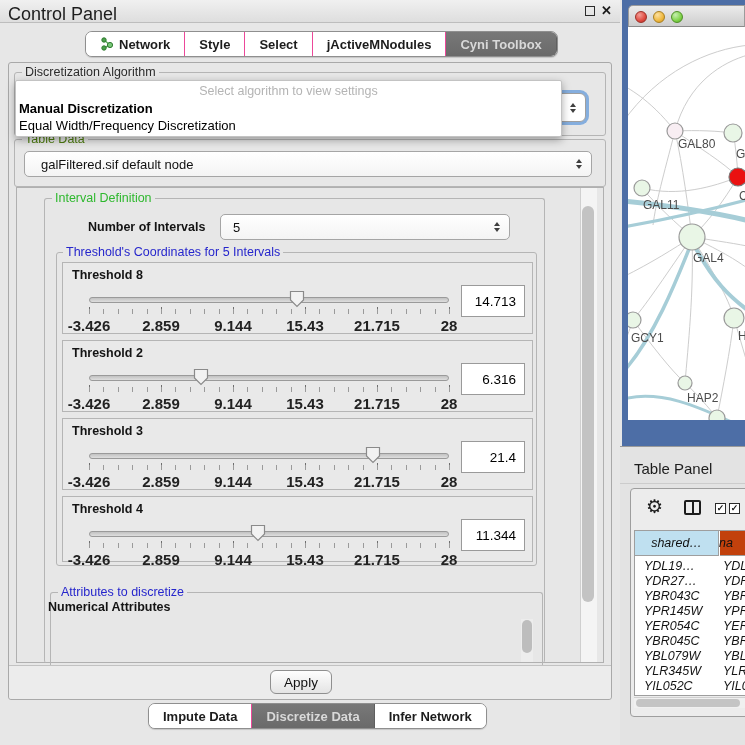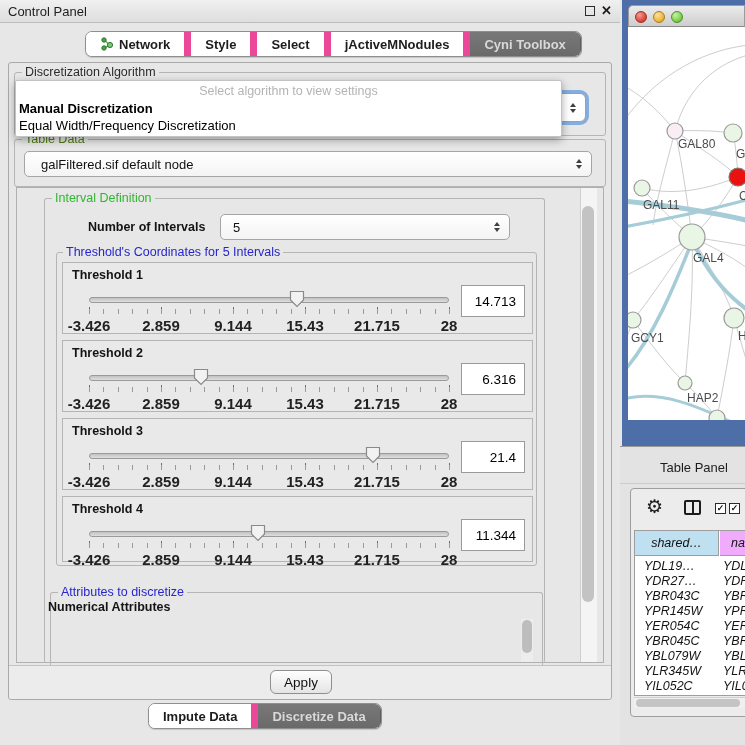--- a/index.html
+++ b/index.html
@@ -2,26 +2,26 @@
 <html><head>
 <meta charset="utf-8">
 <style>
   html,body{margin:0;padding:0;background:#e7e7e7;}
   *{box-sizing:border-box;font-family:"Liberation Sans",sans-serif;}
   #stage{position:relative;width:745px;height:745px;overflow:hidden;background:#e7e7e7;}
   .abs{position:absolute;}
   
   #cp{left:0;top:0;width:620px;height:745px;background:#e7e7e7;}
   #cp-titlebar{left:0;top:0;width:620px;height:23px;background:linear-gradient(#f0f0f0,#dedede);border-bottom:1px solid #bdbdbd;}
-  #cp-title{left:8px;top:4px;font-size:13px;color:#1d1d1d;}
+  #cp-title{left:8px;top:4px;font-size:18px;color:#1d1d1d;}
   .float-icon{left:585px;top:6px;width:10px;height:10px;border:1.5px solid #2b2b2b;background:transparent;}
   .close-icon{left:601px;top:3px;font-size:13px;font-weight:700;color:#1b1b1b;}
   
   .tabgroup{display:flex;border:1px solid #8f8f8f;border-radius:7px;overflow:hidden;background:#fff;height:26px;box-shadow:0 1px 1px rgba(0,0,0,.15);}
-  .tab{display:flex;align-items:center;justify-content:center;font-size:13px;font-weight:700;color:#1c1c1c;border-right:7px solid #ec4899;padding:0 14px;background:#fff;white-space:nowrap;}
+  .tab{display:flex;align-items:center;justify-content:center;font-size:13px;font-weight:700;color:#1c1c1c;border-right:1px solid #ec4899;padding:0 14px;background:#fff;white-space:nowrap;}
   .tab:last-child{border-right:none;}
   .tab.sel{background:linear-gradient(#787878,#6a6a6a);color:#d9d9d9;border-right:1px solid #5f5f5f;}
   #top-tabs{left:85px;top:31px;}
   #bottom-tabs{left:148px;top:703px;}
   .neticon{width:14px;height:14px;margin-right:5px;}
   
   #content{left:8px;top:62px;width:604px;height:638px;border:1px solid #a9a9a9;border-radius:3px;background:#e7e7e7;}
   .groupbox{border:1px solid #b5b5b5;border-radius:3px;}
   .grouptitle{font-size:12.5px;background:#e7e7e7;padding:0 3px;white-space:nowrap;}
   #algo-group{left:14px;top:72px;width:592px;height:64px;}
@@ -76,32 +76,32 @@
   #net-frame{left:622px;top:0;width:123px;height:446px;background:#4d6ea6;}
   #net-titlebar{left:628px;top:5px;width:117px;height:22px;background:linear-gradient(#ebebeb,#cdcdcd);border:1px solid #9b9b9b;border-bottom-color:#8a8a8a;border-radius:5px 0 0 0;}
   .light{position:absolute;top:11px;width:12px;height:12px;border-radius:50%;}
   #light-red{left:635px;background:radial-gradient(circle at 35% 30%,#f29d96,#e04b41 60%,#b03028);border:1px solid #9c2f27;}
   #light-yellow{left:653px;background:radial-gradient(circle at 35% 30%,#fbe0a1,#efb83f 60%,#c78f1e);border:1px solid #a97f21;}
   #light-green{left:671px;background:radial-gradient(circle at 35% 30%,#c7eeb2,#7fd348 60%,#55a52a);border:1px solid #4f8f28;}
   #net-canvas{left:628px;top:27px;width:117px;height:393px;background:#fff;overflow:hidden;}
   .nlabel{position:absolute;font-size:12px;color:#4c4c4c;white-space:nowrap;}
   
   #tp-bg{left:620px;top:446px;width:125px;height:299px;background:#e3e3e3;border-top:1px solid #9a9a9a;}
-  #tp-title{left:660px;top:460px;font-size:13px;color:#1d1d1d;}
+  #tp-title{left:634px;top:460px;font-size:15px;color:#1d1d1d;}
   #tp-divider{left:620px;top:483px;width:125px;height:1px;background:#cccccc;}
   #table-win{left:630px;top:488px;width:130px;height:229px;background:#ececec;border:1px solid #9e9e9e;border-radius:4px 0 0 4px;}
   .gear{left:646px;top:495px;font-size:19px;color:#1c1c1c;font-family:"DejaVu Sans",sans-serif;}
   .split-icon{left:684px;top:500px;width:17px;height:15px;border:2px solid #1c1c1c;border-radius:2px;}
   .split-icon:after{content:"";position:absolute;left:50%;top:0;width:2px;height:100%;background:#1c1c1c;transform:translateX(-1px);}
   .cb{position:absolute;top:503px;width:11px;height:11px;border:1.4px solid #2a2a2a;background:#fff;font-size:9px;line-height:9px;text-align:center;color:#111;font-weight:700;}
   #cb1{left:715px;} #cb2{left:729px;}
   #tbl{left:634px;top:530px;width:111px;height:166px;background:#fff;border:1px solid #9e9e9e;border-right:none;font-style:italic;}
   .th{position:absolute;top:0;height:25px;border-bottom:1px solid #9e9e9e;font-size:12.5px;color:#111;display:flex;align-items:center;}
   #th1{left:0;width:84px;background:#bfe0f0;border-right:1px solid #9e9e9e;justify-content:center;}
-  #th2{left:85px;width:26px;background:#f0abfc;justify-content:flex-end;padding-right:1px;}
+  #th2{left:85px;width:26px;background:#c2410c;justify-content:flex-end;padding-right:13px;}
   .tr{position:absolute;left:0;width:111px;height:15px;font-size:12.5px;color:#141414;}
   .tr .c1{position:absolute;left:9px;}
   .tr .c2{position:absolute;left:88px;}
   #h-scroll{left:634px;top:697px;width:111px;height:11px;background:#f0f0f0;border-top:1px solid #d0d0d0;}
   #h-thumb{left:636px;top:699px;width:104px;height:8px;background:#c4c4c4;border-radius:4px;}
 </style>
 </head>
 <body>
 
 <div id="stage">
@@ -167,21 +167,21 @@
       <span class="stepper">
           <span class="arr-up"></span>
           <span class="arr-dn"></span>
         </span>
     </div>
 
     <div id="thr-group" class="abs groupbox"></div>
     <div id="thr-title" class="abs grouptitle">Threshold's Coordinates for 5 Intervals</div>
 
     <div class="abs thr-panel" style="top:262px">
-      <div class="thr-label">Threshold 1</div>
+      <div class="thr-label">Threshold 8</div>
       <div class="trackwrap">
         <div class="track"></div>
         <div class="major-ticks"></div>
         <div class="minor-ticks"></div>
         <div class="thumb" style="left: 57.7%;">
           <svg width="16" height="18" viewBox="0 0 16 18">
               <path d="M1.5,1.5 h13 v8.5 l-6.5,6.5 l-6.5,-6.5 z" fill="#f2f2f2" stroke="#8a8a8a" stroke-width="1.2"></path>
             </svg>
         </div>
       </div>
@@ -276,20 +276,23 @@
 
     <div id="apply-strip" class="abs"></div>
     <div id="apply-btn" class="abs">Apply</div>
 
     <div id="bottom-tabs" class="abs tabgroup">
       <div class="tab">
           <span>Impute Data</span>
         </div>
       <div class="tab sel">
           <span>Discretize Data</span>
+        </div>
+      <div class="tab">
+          <span>Infer Network</span>
         </div>
     </div>
 
     <div id="popup" class="abs"></div>
     <div id="popup-hint" class="abs">Select algorithm to view settings</div>
     <div id="popup-item1" class="abs">Manual Discretization</div>
     <div id="popup-item2" class="abs">Equal Width/Frequency Discretization</div>
   </div>
 
   <div id="net-frame" class="abs"></div>

